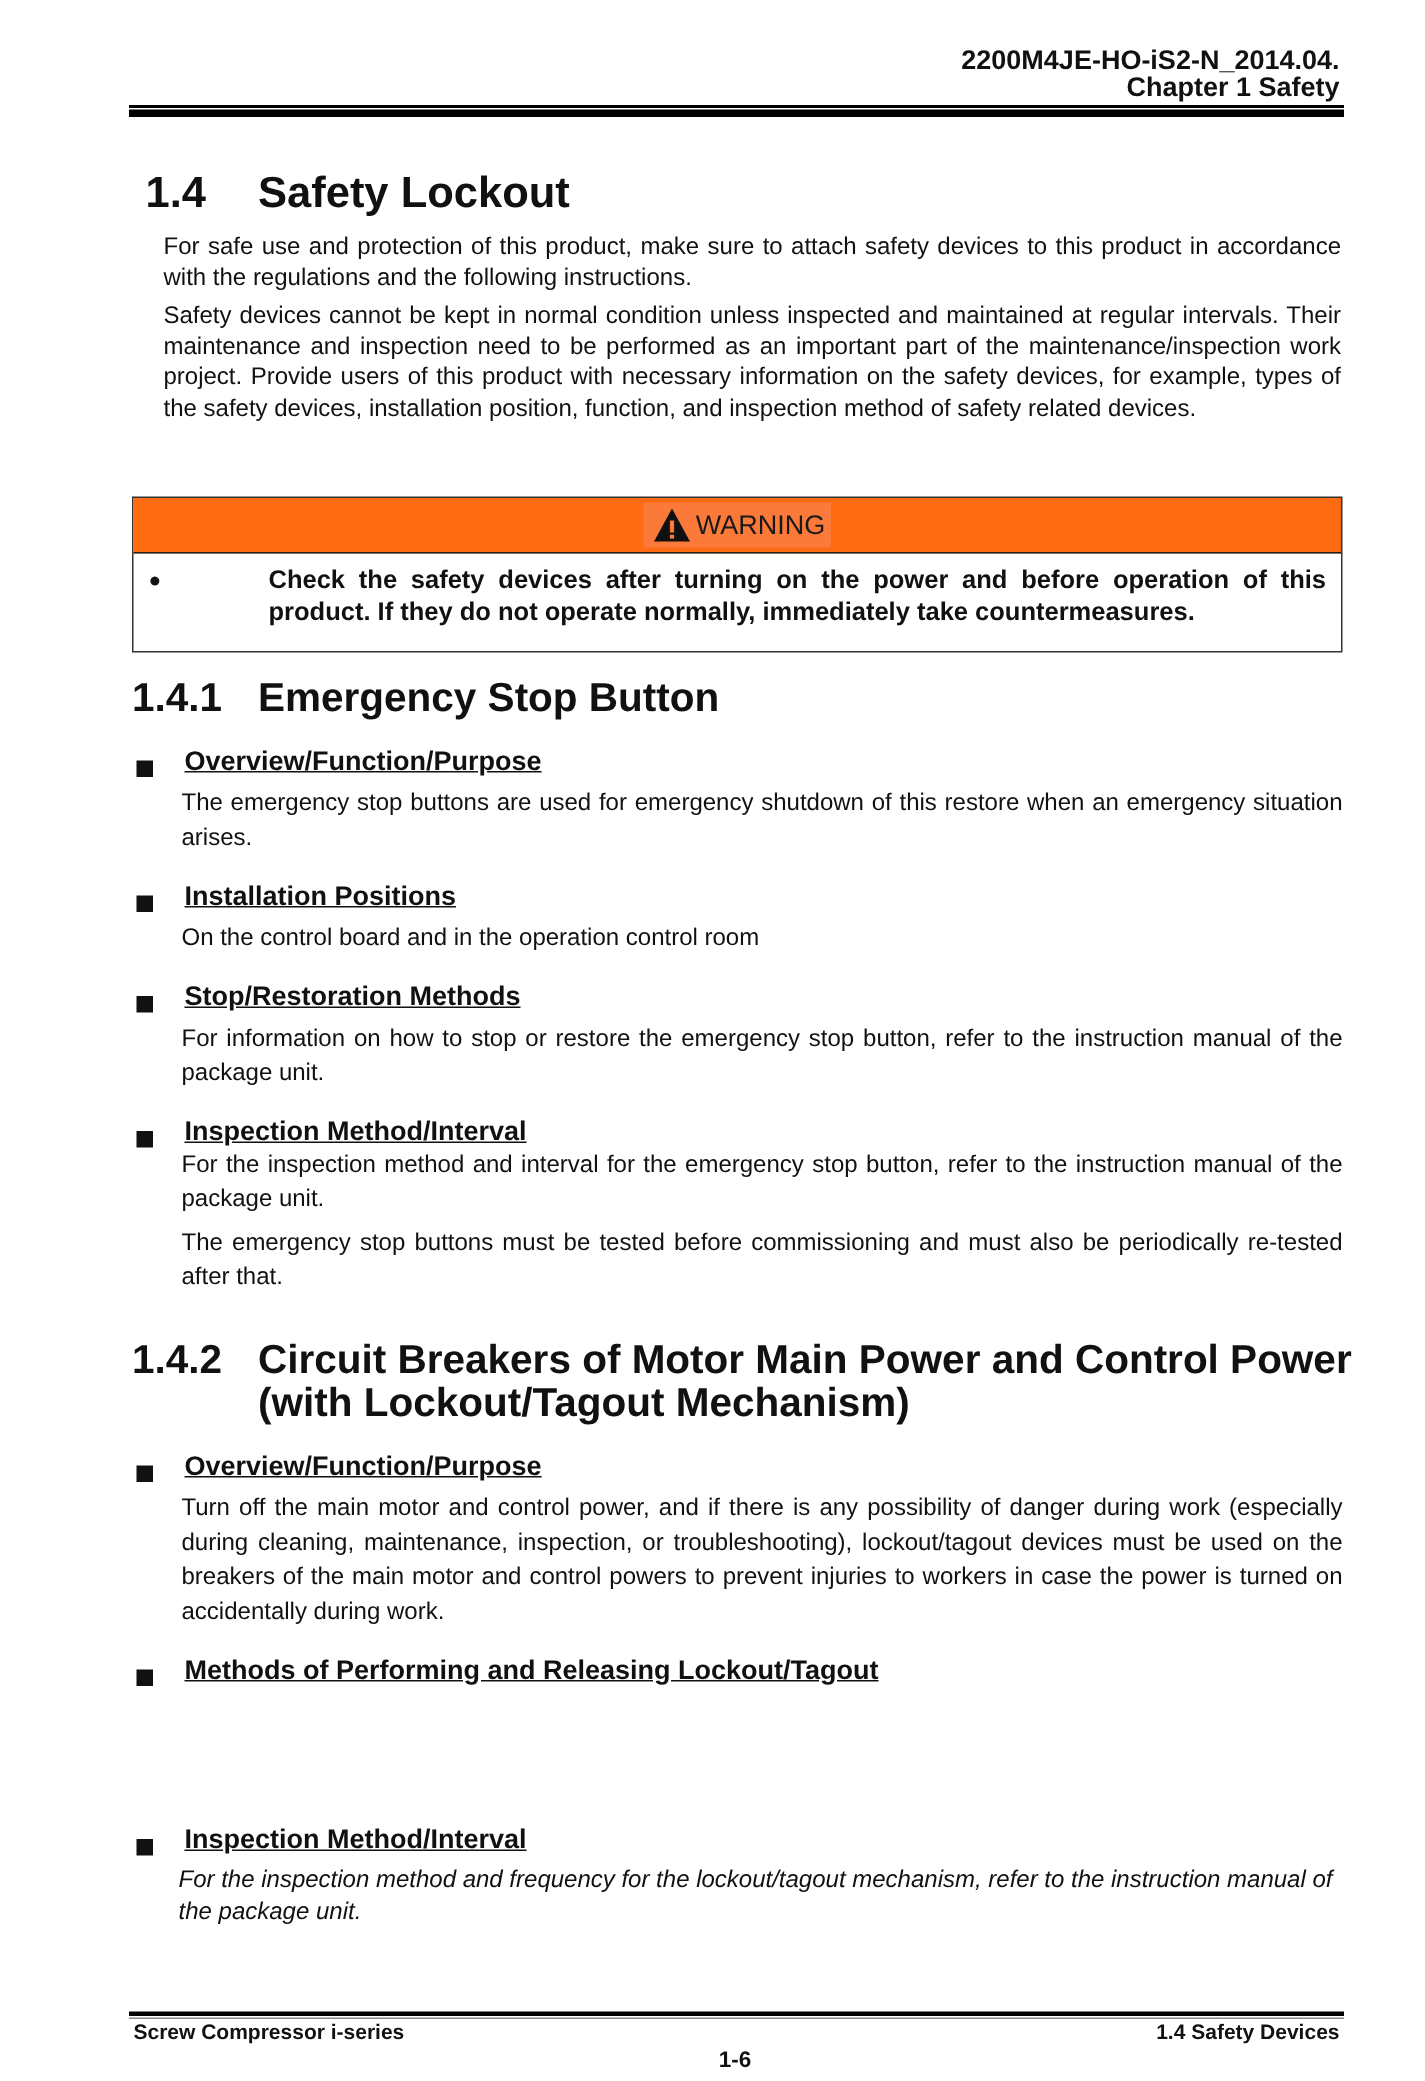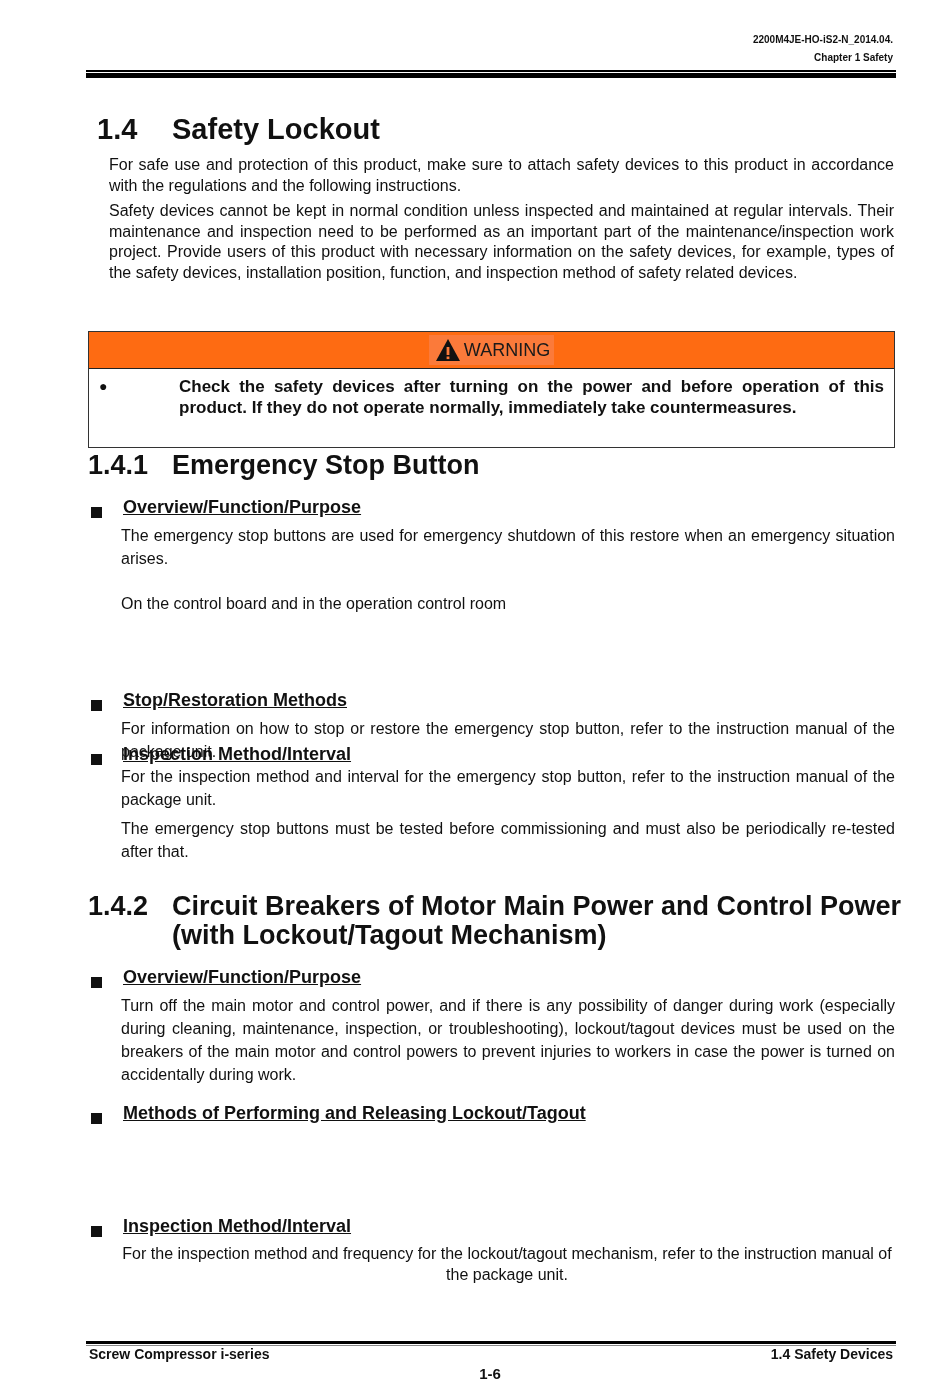--- a/index.html
+++ b/index.html
@@ -1,31 +1,31 @@
 <!DOCTYPE html>
 <html><head>
 <meta charset="utf-8">
 <style>
   * { box-sizing: border-box; margin: 0; padding: 0; }
   html, body { width: 950px; height: 1387px; background: #ffffff; }
   body { position: relative; font-family: "Liberation Sans", sans-serif; color: #111; overflow: hidden; }
 
-  .hdr { position: absolute; right: 57px; top: 31px; text-align: right; font-weight: bold; font-size: 10px; line-height: 18px; }
+  .hdr { position: absolute; right: 57px; top: 31px; text-align: right; font-weight: bold; font-size: 18px; line-height: 18px; }
   .hdr-rule { position: absolute; left: 86px; width: 810px; top: 70px; }
   .hdr-rule .thin { height: 2px; background: #000; }
   .hdr-rule .gap { height: 1px; background: #fff; }
   .hdr-rule .thick { height: 5px; background: #000; }
 
   .h1 { position: absolute; left: 97px; top: 112px; font-size: 29px; font-weight: bold; line-height: 34px; }
   .h1 .num { display: inline-block; width: 75px; }
 
   .intro { position: absolute; left: 109px; width: 785px; font-size: 16px; line-height: 20.5px; text-align: justify; }
   .intro p { margin-bottom: 5px; }
 
-  .warn { position: absolute; left: 88px; top: 331px; width: 807px; height: 117px; border: 1.5px solid #333; }
+  .warn { position: absolute; left: 88px; top: 331px; width: 807px; height: 104px; border: 1.5px solid #333; }
   .warn-head { height: 37px; background: #fe6b12; border-bottom: 1.5px solid #222; display: flex; justify-content: center; align-items: center; }
   .warn-label { display: flex; align-items: center; background: #fb7a3a; padding: 2px 4px 2px 6px; height: 30px; }
   .warn-label svg { width: 26px; height: 24px; margin-right: 3px; }
   .warn-label span { font-size: 18px; color: #1a1a1a; }
   .warn-body { display: flex; padding: 7px 10px 0 10px; }
   .warn-bullet { width: 32px; font-size: 14px; padding-top: 2px; }
   .warn-text { flex: 1; font-weight: bold; font-size: 17px; line-height: 21px; text-align: justify; margin-left: 48px; }
 
   .h2 { position: absolute; left: 88px; font-size: 27px; font-weight: bold; line-height: 29px; }
   .h2 .num { display: inline-block; width: 84px; vertical-align: top; }
@@ -88,24 +88,28 @@
 
 <div class="sub" style="top:496px;">
   <div class="sub-head">
       <span class="sq"></span>
       <span>Overview/Function/Purpose</span>
     </div>
   <div class="sub-body">The emergency stop buttons are used for emergency shutdown of this restore when an emergency situation arises.</div>
 </div>
 
 <div class="sub" style="top:586px;">
+  <div class="sub-head">
+      <span class="sq"></span>
+      <span>Installation Positions</span>
+    </div>
   <div class="sub-body">On the control board and in the operation control room</div>
 </div>
 
-<div class="sub" style="top:689px;">
+<div class="sub" style="top:653px;">
   <div class="sub-head">
       <span class="sq"></span>
       <span>Stop/Restoration Methods</span>
     </div>
   <div class="sub-body">For information on how to stop or restore the emergency stop button, refer to the instruction manual of the package unit.</div>
 </div>
 
 <div class="sub" style="top:743px;">
   <div class="sub-head">
       <span class="sq"></span>
@@ -135,21 +139,21 @@
       <span class="sq"></span>
       <span>Methods of Performing and Releasing Lockout/Tagout</span>
     </div>
 </div>
 
 <div class="sub" style="top:1215px;">
   <div class="sub-head">
       <span class="sq"></span>
       <span>Inspection Method/Interval</span>
     </div>
-  <div class="sub-body" style="margin-left:30px; line-height:21px; text-align:center;">For the inspection method and frequency for the lockout/tagout mechanism, refer to the instruction manual of the package unit.</div>
+  <div class="sub-body" style="margin-left:30px; line-height:21px; text-align:left;font-style:italic;">For the inspection method and frequency for the lockout/tagout mechanism, refer to the instruction manual of the package unit.</div>
 </div>
 
 <div class="ftr-rule">
   <div class="thick"></div>
     <div class="thin"></div>
 </div>
 <div class="ftr-left">Screw Compressor i-series</div>
 <div class="ftr-right">1.4 Safety Devices</div>
 <div class="ftr-page">1-6</div>
 

